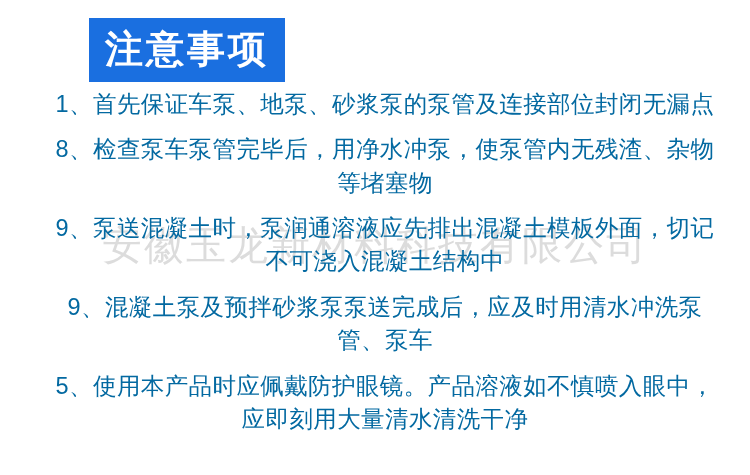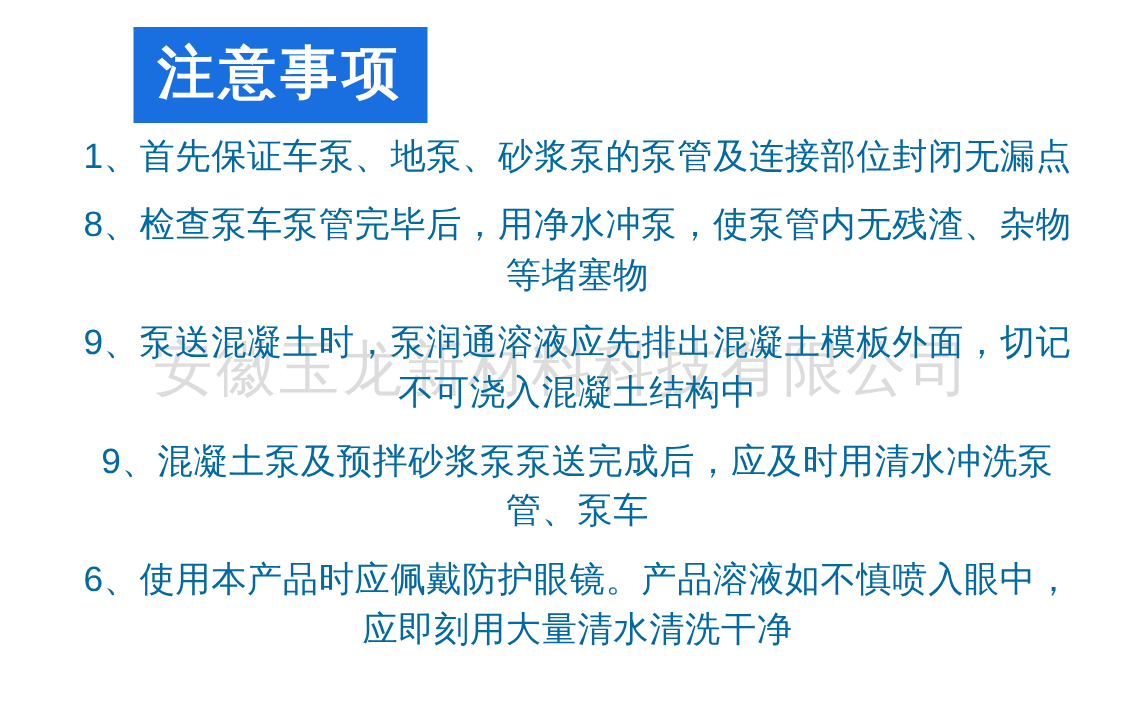--- a/index.html
+++ b/index.html
@@ -79,16 +79,16 @@
 
   <div class="title-wrap">
     <span class="title-badge">注意事项</span>
   </div>
 
   <div class="content">
     <div class="item">1、首先保证车泵、地泵、砂浆泵的泵管及连接部位封闭无漏点</div>
     <div class="item">8、检查泵车泵管完毕后，用净水冲泵，使泵管内无残渣、杂物等堵塞物</div>
     <div class="item">9、泵送混凝土时，泵润通溶液应先排出混凝土模板外面，切记不可浇入混凝土结构中</div>
     <div class="item">9、混凝土泵及预拌砂浆泵泵送完成后，应及时用清水冲洗泵管、泵车</div>
-    <div class="item">6、使用本产品时应佩戴防护眼镜。产品溶液如不慎喷入眼中，应即刻用大量清水清洗干净</div>
+    <div class="item">5、使用本产品时应佩戴防护眼镜。产品溶液如不慎喷入眼中，应即刻用大量清水清洗干净</div>
   </div>
 
 </div>
 
 </body></html>

